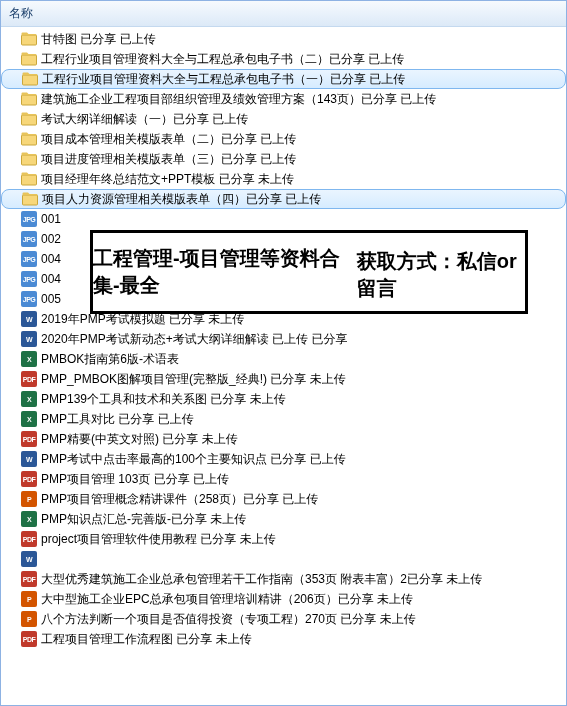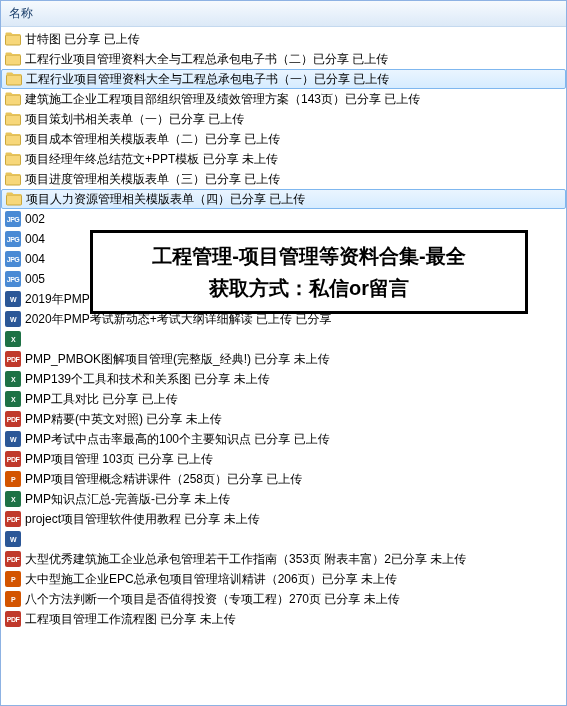--- a/index.html
+++ b/index.html
@@ -21,29 +21,29 @@
   padding-left: 8px;
   color: #1a3e6a;
 }
 .list {
   padding: 2px 0;
 }
 .row {
   display: flex;
   align-items: center;
   height: 20px;
-  padding-left: 4px;
+  padding-left: 20px;
   white-space: nowrap;
   overflow: hidden;
   position: relative;
 }
 .row.selected {
   background: linear-gradient(to bottom, #eaf5ff 0%, #d6ecff 100%);
   border: 1px solid #7fb7ef;
-  border-radius: 2px;
+  border-radius: 8px;
   height: 20px;
 }
 .icon {
   width: 16px;
   height: 16px;
   margin-right: 4px;
   display: inline-flex;
   align-items: center;
   justify-content: center;
   flex-shrink: 0;
@@ -55,21 +55,21 @@
 }
 .overlay-box {
   position: absolute;
   left: 90px;
   top: 230px;
   width: 438px;
   height: 84px;
   border: 3px solid #000;
   background: #fff;
   display: flex;
-  flex-direction: column;
+  flex-direction: row;
   align-items: center;
   justify-content: center;
   font-size: 20px;
   font-weight: bold;
   color: #000;
   z-index: 10;
 }
 .overlay-box .line2 { margin-top: 5px; }
 .folder-svg rect { fill:#f7d77a; stroke:#c9a63a; }
 .folder-top { fill:#e8c45a; }
@@ -130,62 +130,68 @@
       </span>
       <span class="label">建筑施工企业工程项目部组织管理及绩效管理方案（143页）已分享 已上传</span>
     </div>
     <div class="row">
       <span class="icon">
         <svg class="folder-svg" viewBox="0 0 16 16">
           <rect x="0.5" y="4" width="15" height="10" rx="1"></rect>
           <path class="folder-top" d="M0.5 4 L0.5 2.5 Q0.5 1.5 1.5 1.5 L6 1.5 L7.5 3 L14.5 3 Q15.5 3 15.5 4 Z"></path>
         </svg>
       </span>
-      <span class="label">项目策划书相关表单（一）已分享 已上传</span>
+      <span class="label">考试大纲详细解读（一）已分享 已上传</span>
     </div>
     <div class="row">
       <span class="icon">
         <svg class="folder-svg" viewBox="0 0 16 16">
           <rect x="0.5" y="4" width="15" height="10" rx="1"></rect>
           <path class="folder-top" d="M0.5 4 L0.5 2.5 Q0.5 1.5 1.5 1.5 L6 1.5 L7.5 3 L14.5 3 Q15.5 3 15.5 4 Z"></path>
         </svg>
       </span>
       <span class="label">项目成本管理相关模版表单（二）已分享 已上传</span>
     </div>
     <div class="row">
       <span class="icon">
         <svg class="folder-svg" viewBox="0 0 16 16">
           <rect x="0.5" y="4" width="15" height="10" rx="1"></rect>
           <path class="folder-top" d="M0.5 4 L0.5 2.5 Q0.5 1.5 1.5 1.5 L6 1.5 L7.5 3 L14.5 3 Q15.5 3 15.5 4 Z"></path>
         </svg>
       </span>
+      <span class="label">项目进度管理相关模版表单（三）已分享 已上传</span>
+    </div>
+    <div class="row">
+      <span class="icon">
+        <svg class="folder-svg" viewBox="0 0 16 16">
+          <rect x="0.5" y="4" width="15" height="10" rx="1"></rect>
+          <path class="folder-top" d="M0.5 4 L0.5 2.5 Q0.5 1.5 1.5 1.5 L6 1.5 L7.5 3 L14.5 3 Q15.5 3 15.5 4 Z"></path>
+        </svg>
+      </span>
       <span class="label">项目经理年终总结范文+PPT模板 已分享 未上传</span>
     </div>
-    <div class="row">
-      <span class="icon">
-        <svg class="folder-svg" viewBox="0 0 16 16">
-          <rect x="0.5" y="4" width="15" height="10" rx="1"></rect>
-          <path class="folder-top" d="M0.5 4 L0.5 2.5 Q0.5 1.5 1.5 1.5 L6 1.5 L7.5 3 L14.5 3 Q15.5 3 15.5 4 Z"></path>
-        </svg>
-      </span>
-      <span class="label">项目进度管理相关模版表单（三）已分享 已上传</span>
-    </div>
     <div class="row selected">
       <span class="icon">
         <svg class="folder-svg" viewBox="0 0 16 16">
           <rect x="0.5" y="4" width="15" height="10" rx="1"></rect>
           <path class="folder-top" d="M0.5 4 L0.5 2.5 Q0.5 1.5 1.5 1.5 L6 1.5 L7.5 3 L14.5 3 Q15.5 3 15.5 4 Z"></path>
         </svg>
       </span>
       <span class="label">项目人力资源管理相关模版表单（四）已分享 已上传</span>
     </div>
     <div class="row">
       <span class="icon">
         <span class="jpg-badge">JPG</span>
       </span>
+      <span class="label">001</span>
+    </div>
+    <div class="row">
+      <span class="icon">
+        <span class="jpg-badge">JPG</span>
+      </span>
       <span class="label">002</span>
     </div>
     <div class="row">
       <span class="icon">
         <span class="jpg-badge">JPG</span>
       </span>
       <span class="label">004</span>
     </div>
     <div class="row">
       <span class="icon">
@@ -208,20 +214,21 @@
     <div class="row">
       <span class="icon">
         <span class="doc-badge">W</span>
       </span>
       <span class="label">2020年PMP考试新动态+考试大纲详细解读 已上传 已分享</span>
     </div>
     <div class="row">
       <span class="icon">
         <span class="xls-badge">X</span>
       </span>
+      <span class="label">PMBOK指南第6版-术语表</span>
     </div>
     <div class="row">
       <span class="icon">
         <span class="pdf-badge">PDF</span>
       </span>
       <span class="label">PMP_PMBOK图解项目管理(完整版_经典!) 已分享 未上传</span>
     </div>
     <div class="row">
       <span class="icon">
         <span class="xls-badge">X</span>

